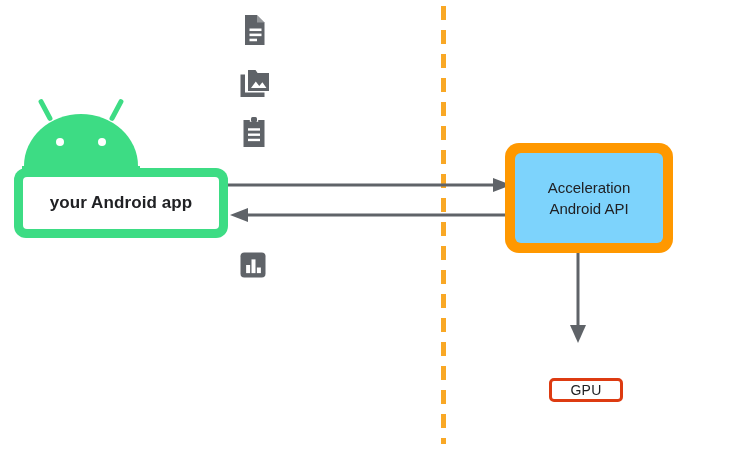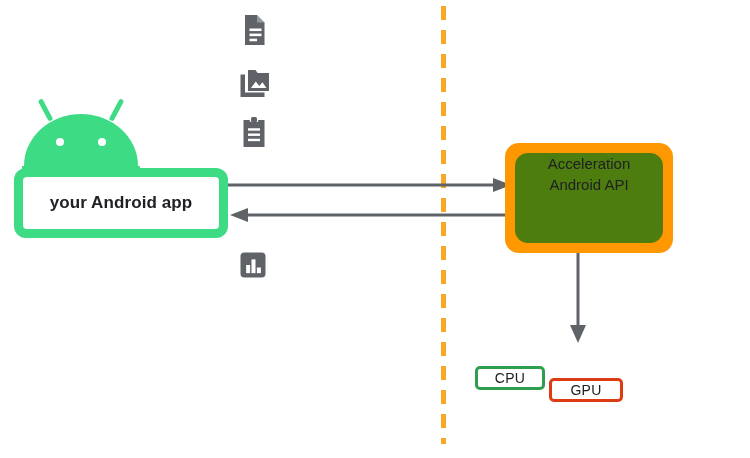--- a/index.html
+++ b/index.html
@@ -95,26 +95,26 @@
     width: 168px;
     height: 110px;
     background: #ff9800;
     border-radius: 14px;
     box-sizing: border-box;
     padding: 10px;
   }
   .api-box-inner {
     width: 100%;
     height: 100%;
-    background: #4d7c0f;
-    border-radius: 13px;
+    background: #7dd3fc;
+    border-radius: 6px;
     display: flex;
     flex-direction: column;
     align-items: center;
-    justify-content: flex-start;
+    justify-content: center;
     box-sizing: border-box;
   }
   .api-box-line {
     font-size: 15px;
     color: #202124;
     line-height: 21px;
     white-space: nowrap;
   }
 
   
@@ -234,21 +234,18 @@
     <polygon points="0,72 16,72 8,90" fill="#5f6368"></polygon>
   </svg>
 
   <div class="api-box">
     <div class="api-box-inner">
       <span class="api-box-line">Acceleration</span>
       <span class="api-box-line">Android API</span>
     </div>
   </div>
 
-  <div class="chip chip-cpu">
-    <span class="chip-label">CPU</span>
-  </div>
 
   <div class="chip chip-gpu">
     <span class="chip-label">GPU</span>
   </div>
 
 </div>
 
 </body></html>

